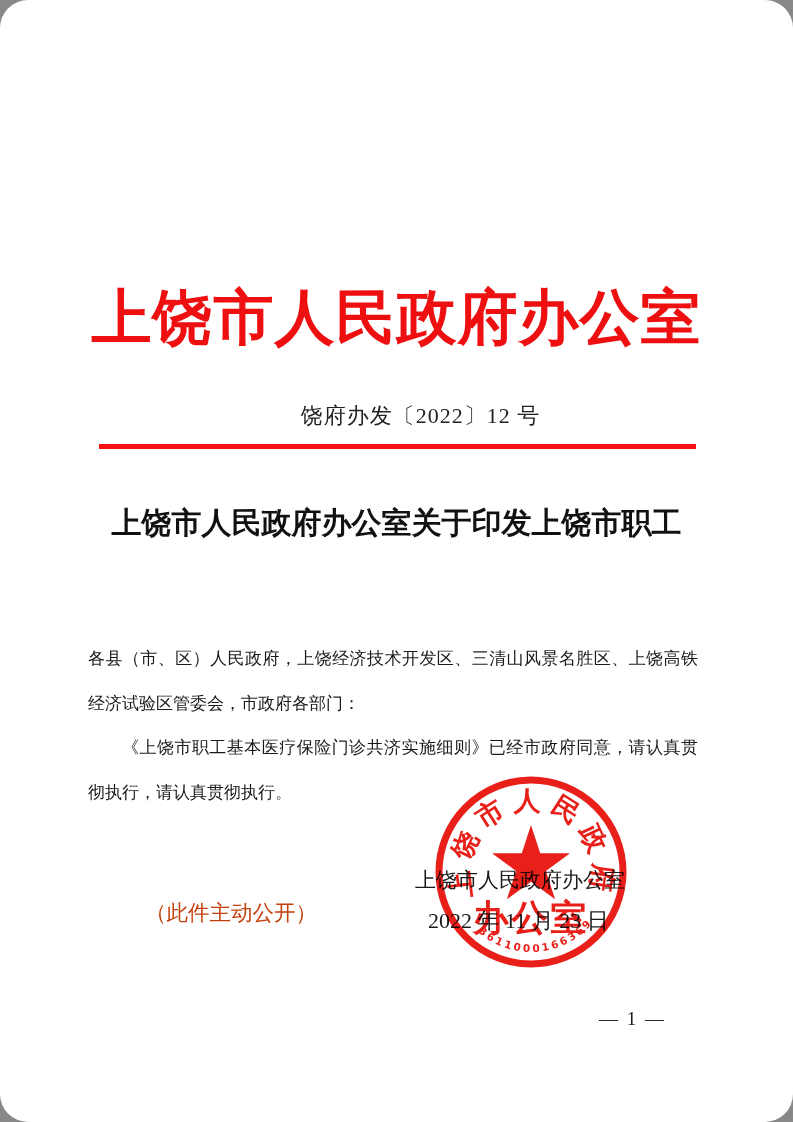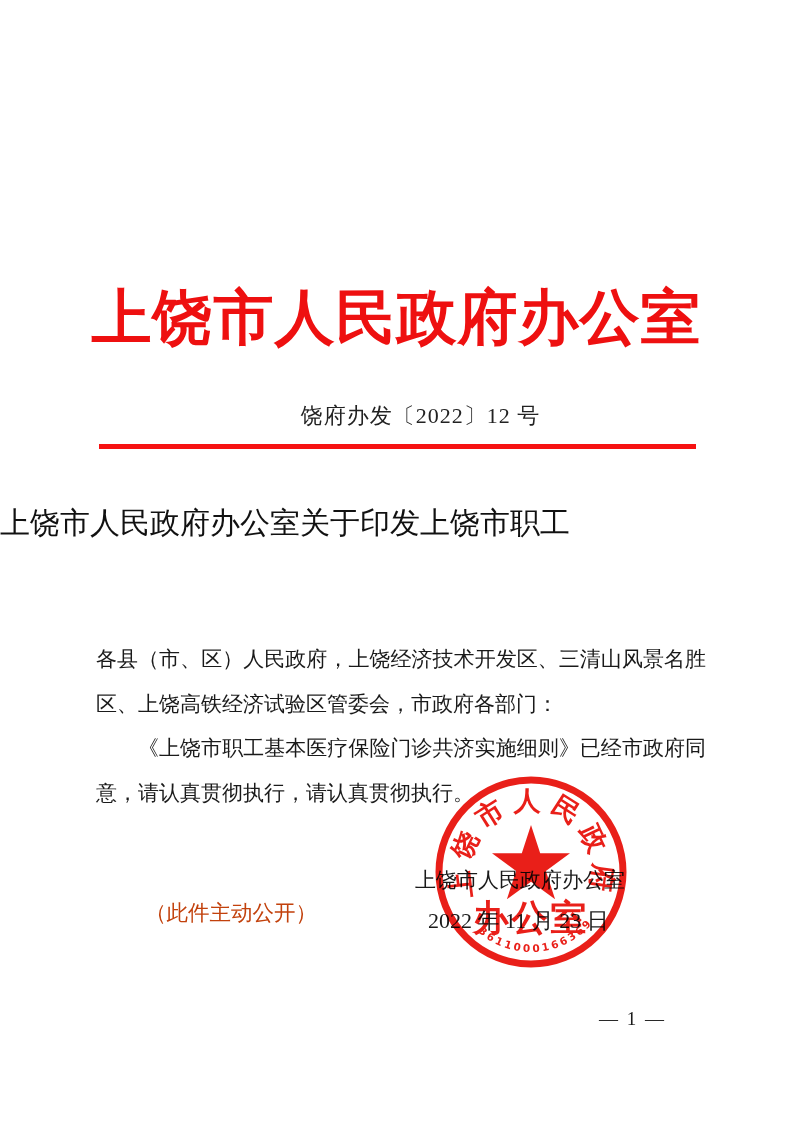--- a/index.html
+++ b/index.html
@@ -6,20 +6,21 @@
   html, body { background: #888; }
   body { font-family: "Liberation Serif", "DejaVu Serif", serif; }
 
   .page {
     position: relative;
     width: 793px;
     height: 1122px;
     margin: 0 auto;
     background: #ffffff;
     overflow: hidden;
+    border-radius: 28px;
   }
 
   .agency-title {
     position: absolute;
     top: 278px;
     left: 0;
     width: 100%;
     text-align: center;
     font-size: 60px;
     font-weight: bold;
@@ -49,33 +50,34 @@
     width: 597px;
     height: 5px;
     background: #f61212;
   }
 
   .doc-title {
     position: absolute;
     top: 501px;
     left: 0;
     width: 100%;
+    text-align: center;
     font-size: 30px;
-    font-weight: normal;
+    font-weight: bold;
     color: #111;
     line-height: 44px;
   }
   .doc-title .t-line { display: block; white-space: nowrap; }
 
   .body-text {
     position: absolute;
     top: 637px;
-    left: 96px;
+    left: 88px;
     width: 610px;
-    font-size: 21px;
+    font-size: 17px;
     line-height: 44.5px;
     color: #1a1a1a;
     text-align: justify;
   }
   .body-text p { margin: 0; }
   .body-text p.indent { text-indent: 2em; }
 
   .signature {
     position: absolute;
     top: 866px;

